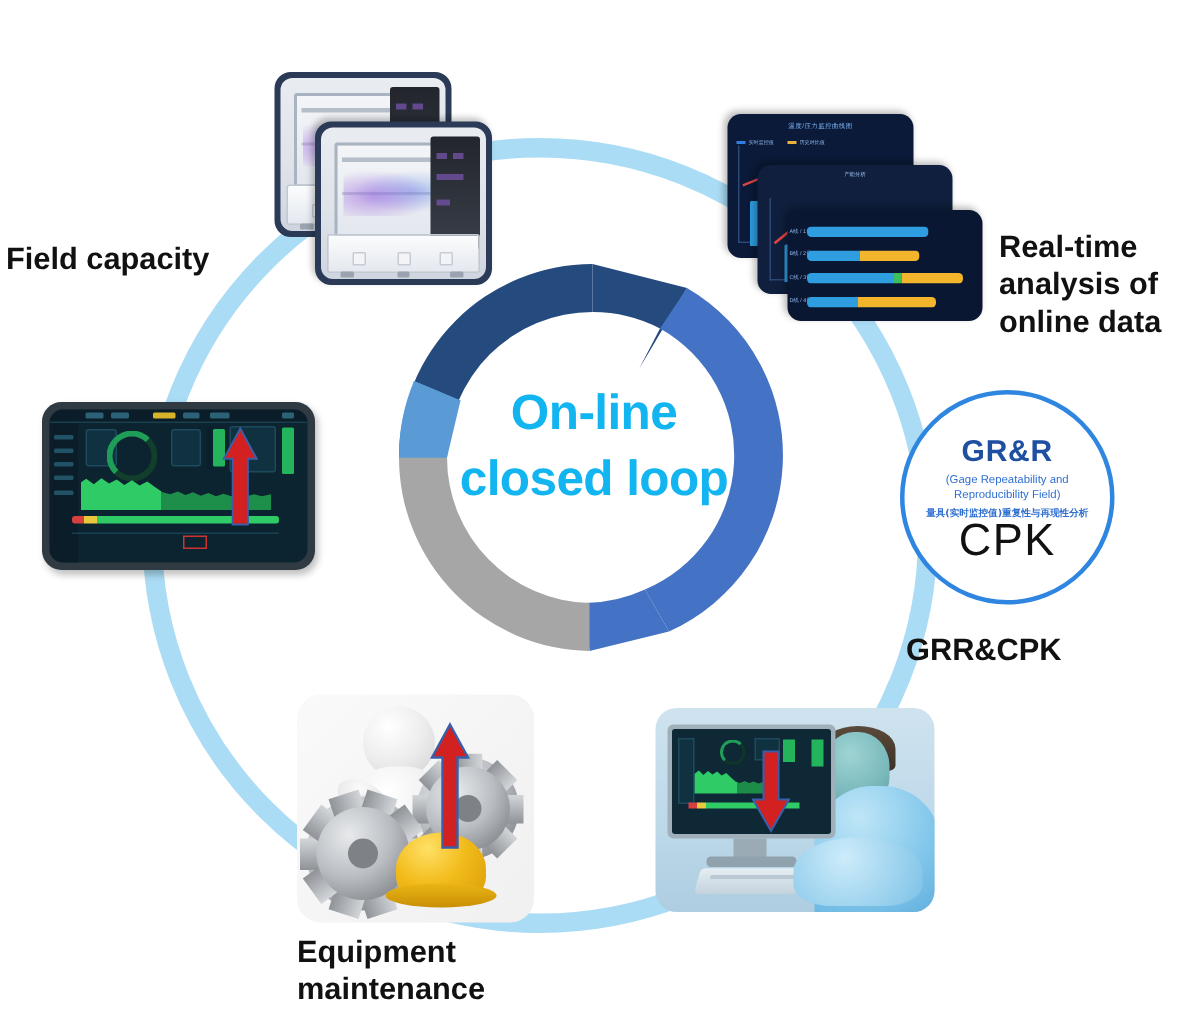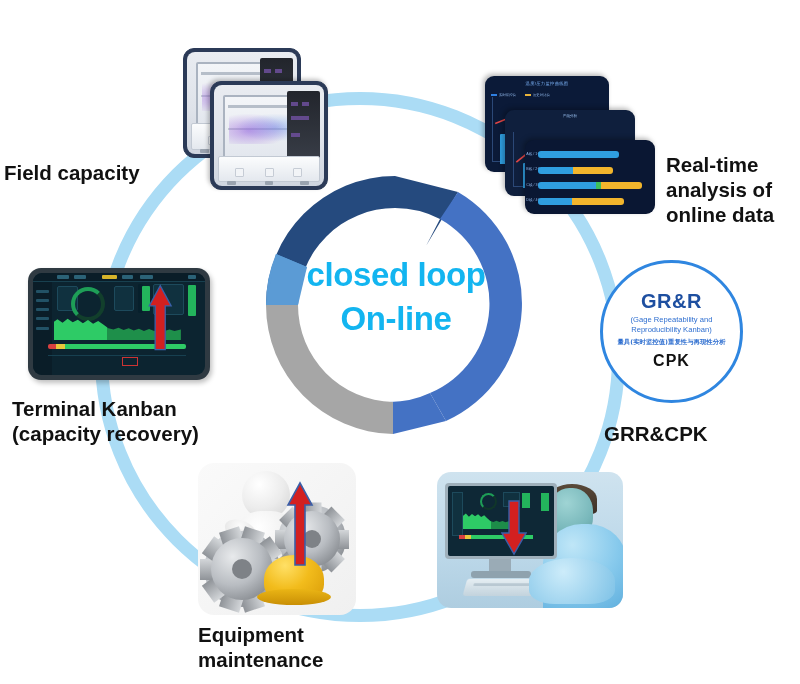--- a/index.html
+++ b/index.html
@@ -193,21 +193,21 @@
   .grr-circle {
     position: absolute; left: 600px; top: 260px; width: 143px; height: 143px;
     border-radius: 50%; border: 3px solid #2f86e0; background:#ffffff;
     z-index: 6; display:flex; flex-direction:column;
     align-items:center; justify-content:center; text-align:center;
   }
   .grr-title { color:#1e4fa0; font-weight:bold; font-size:20px; line-height:22px; letter-spacing:.5px; }
   .grr-sub { color:#2f6fd0; font-weight:normal; font-size:7.6px; line-height:10px; margin-top:3px; }
   .grr-cn  { color:#2f6fd0; font-weight:bold; font-size:6.4px; line-height:9px; margin-top:3px;
              font-family:"DejaVu Sans", sans-serif; }
-  .grr-cpk { color:#111; font-weight:bold; font-size:16px; line-height:26px; margin-top:1px; letter-spacing:1px; }
+  .grr-cpk { color:#111; font-weight:normal; font-size:30px; line-height:26px; margin-top:1px; letter-spacing:1px; }
 </style>
 </head>
 <body>
 
 <div id="stage">
 
   <div class="connector-ring"></div>
 
   <div class="center-ring">
     <svg width="290" height="290" viewBox="0 0 290 290" aria-hidden="true">
@@ -240,22 +240,22 @@
                  A129 129 0 0 1 26 94
                  L57 107
                  A97 97 0 0 0 48 145 Z" fill="#5B9BD5"></path>
       </g>
 
       <path d="M26 94 L57 107 L48 145 L16 145 Z" fill="#5B9BD5"></path>
     </svg>
   </div>
 
   <div class="center-label">
+    <div>On-line</div>
     <div>closed loop</div>
-    <div>On-line</div>
   </div>
 
   <div class="equip-photos">
     <div class="machine-card machine-back">
       <div class="machine-inner">
         <div class="mach-frame"></div>
         <div class="mach-glow"></div>
         <div class="mach-rack">
           <i style="left:12%;top:14%;width:22%;height:6%"></i>
           <i style="left:46%;top:14%;width:22%;height:6%"></i>
@@ -356,21 +356,21 @@
       </div>
     </div>
   </div>
   <div class="olabel lbl-realtime">Real-time
 analysis of
 online data</div>
 
   <div class="grr-circle">
     <div class="grr-title">GR&amp;R</div>
     <div class="grr-sub">(Gage Repeatability and</div>
-    <div class="grr-sub" style="margin-top:0">Reproducibility Kanban)</div>
+    <div class="grr-sub" style="margin-top:0">Reproducibility Field)</div>
     <div class="grr-cn">量具(实时监控值)重复性与再现性分析</div>
     <div class="grr-cpk">CPK</div>
   </div>
   <div class="olabel lbl-grr">GRR&amp;CPK</div>
 
   <div class="monitor-card">
     <div class="person-hair"></div>
     <div class="person-head"></div>
     <div class="person-body"></div>
     <div class="mon-screen">
@@ -460,16 +460,14 @@
       <div class="kb-greenbar" style="left:90%;top:12%;width:5%;height:30%"></div>
       <div class="kb-wave"></div>
       <div class="kb-statusbar"></div>
       <div class="kb-panel"></div>
       <div class="kb-redbox"></div>
       <svg class="kb-arrow" viewBox="0 0 30 80" aria-hidden="true">
         <polygon points="15,2 28,26 21,26 21,78 9,78 9,26 2,26" fill="#D32020" stroke="#3a5fa8" stroke-width="1.6"></polygon>
       </svg>
     </div>
   </div>
-  <div class="olabel lbl-kanban">Terminal Kanban
-(capacity recovery)</div>
 
 </div>
 
 </body></html>

